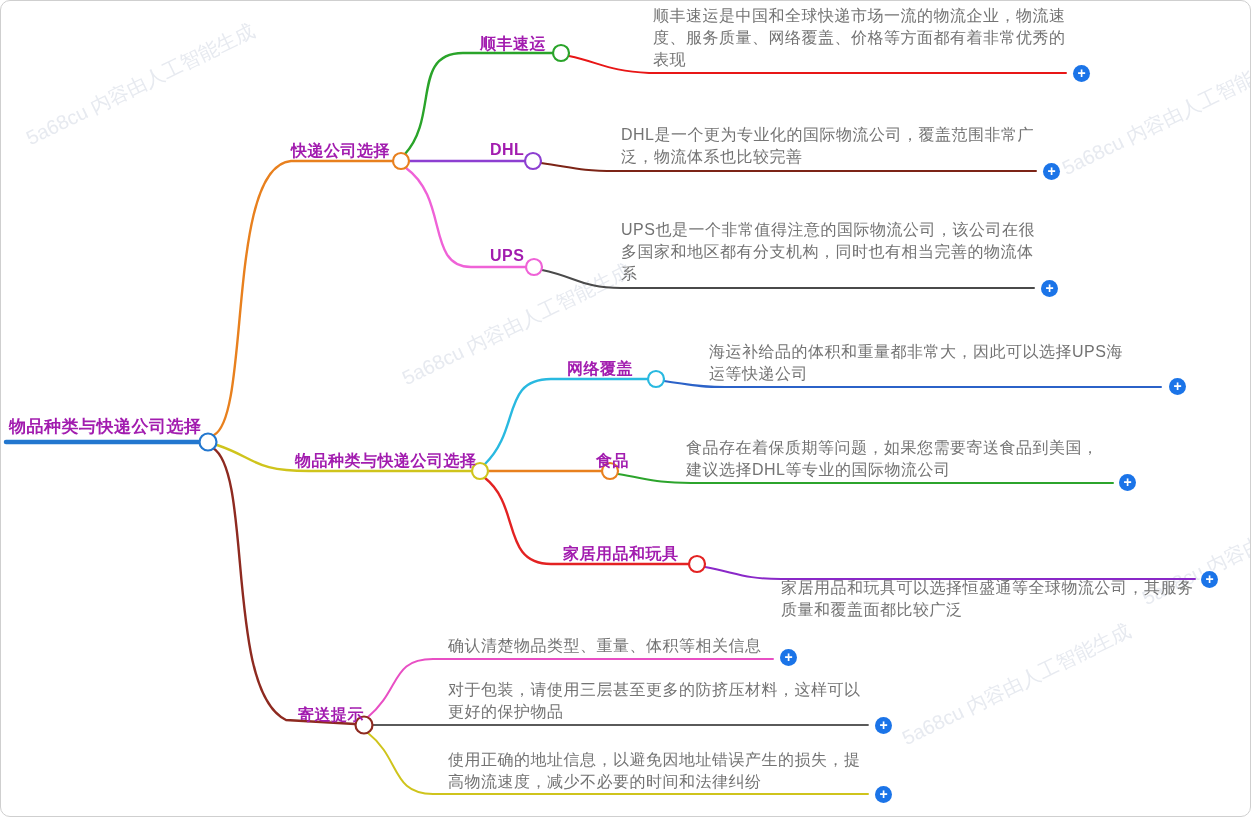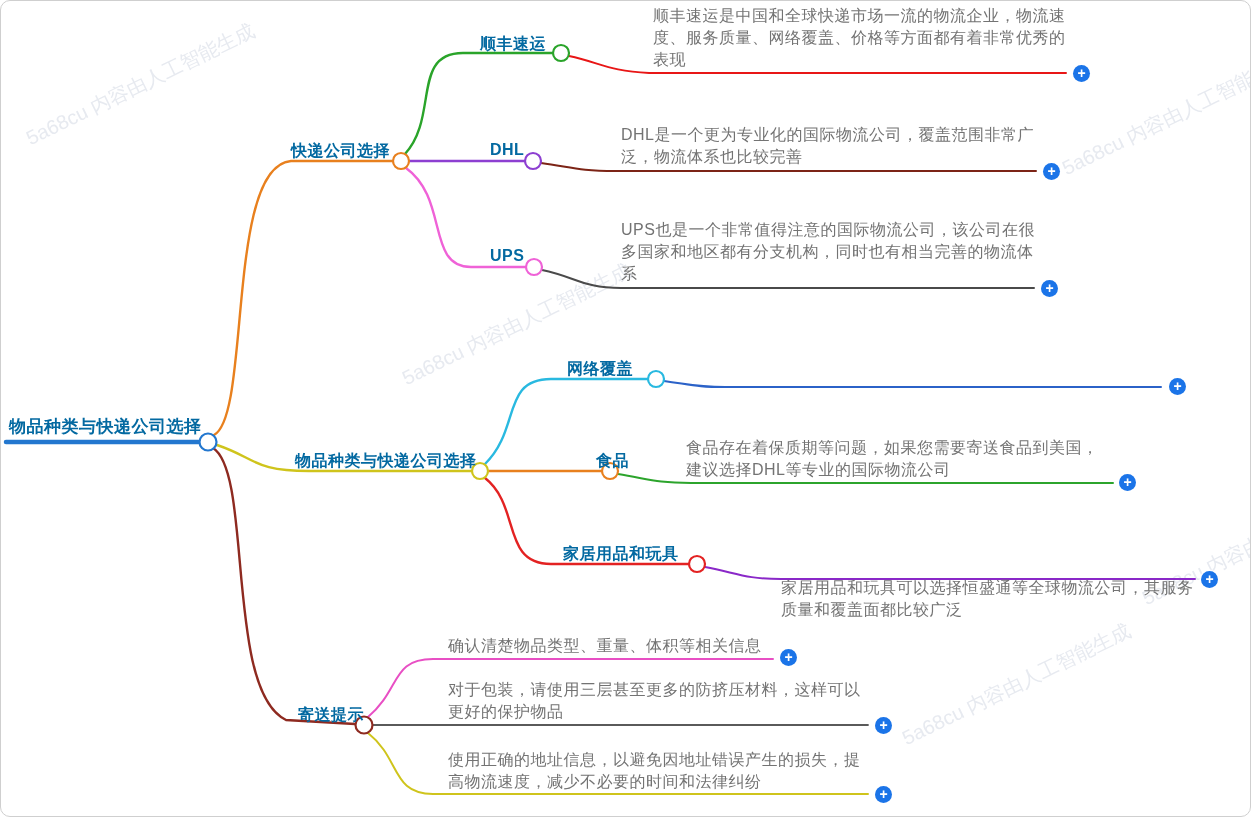--- a/index.html
+++ b/index.html
@@ -10,21 +10,21 @@
     border:1px solid #cfcfcf;
     border-radius:10px;
     overflow:hidden;
     font-family:"Liberation Sans","DejaVu Sans",sans-serif;
   }
   svg.edges{position:absolute;left:0;top:0;width:1251px;height:817px;}
   .node-label{
     position:absolute;
     font-weight:bold;
     font-size:16px;
-    color:#0369a1;
+    color:#a21caf;
     letter-spacing:0.5px;
     white-space:nowrap;
     cursor:pointer;
   }
   .root-label{font-size:17px;}
   .desc{
     position:absolute;
     font-size:16px;
     line-height:22px;
     letter-spacing:0.5px;
@@ -118,20 +118,21 @@
   <div class="node-label" style="left:294px;top:450px;">物品种类与快递公司选择</div>
   <div class="node-label" style="left:566px;top:358px;">网络覆盖</div>
   <div class="node-label" style="left:595px;top:450px;">食品</div>
   <div class="node-label" style="left:562px;top:543px;">家居用品和玩具</div>
 
   <div class="node-label" style="left:297px;top:704px;">寄送提示</div>
 
   <div class="desc" style="left:652px;top:4px;">顺丰速运是中国和全球快递市场一流的物流企业，物流速度、服务质量、网络覆盖、价格等方面都有着非常优秀的表现</div>
   <div class="desc" style="left:620px;top:123px;">DHL是一个更为专业化的国际物流公司，覆盖范围非常广泛，物流体系也比较完善</div>
   <div class="desc" style="left:620px;top:218px;">UPS也是一个非常值得注意的国际物流公司，该公司在很多国家和地区都有分支机构，同时也有相当完善的物流体系</div>
+  <div class="desc" style="left:708px;top:340px;">海运补给品的体积和重量都非常大，因此可以选择UPS海运等快递公司</div>
   <div class="desc" style="left:685px;top:436px;">食品存在着保质期等问题，如果您需要寄送食品到美国，建议选择DHL等专业的国际物流公司</div>
   <div class="desc" style="left:780px;top:532px;margin-top:44px;">家居用品和玩具可以选择恒盛通等全球物流公司，其服务质量和覆盖面都比较广泛</div>
   <div class="desc" style="left:447px;top:634px;width:340px;">确认清楚物品类型、重量、体积等相关信息</div>
   <div class="desc" style="left:447px;top:678px;">对于包装，请使用三层甚至更多的防挤压材料，这样可以更好的保护物品</div>
   <div class="desc" style="left:447px;top:748px;">使用正确的地址信息，以避免因地址错误产生的损失，提高物流速度，减少不必要的时间和法律纠纷</div>
 
   <div class="plus" style="left: 1072px; top: 64px; background: rgb(27, 116, 232);">+</div>
   <div class="plus" style="left: 1042px; top: 162px; background: rgb(27, 116, 232);">+</div>
   <div class="plus" style="left: 1040px; top: 279px; background: rgb(27, 116, 232);">+</div>
   <div class="plus" style="left: 1168px; top: 377px; background: rgb(27, 116, 232);">+</div>

